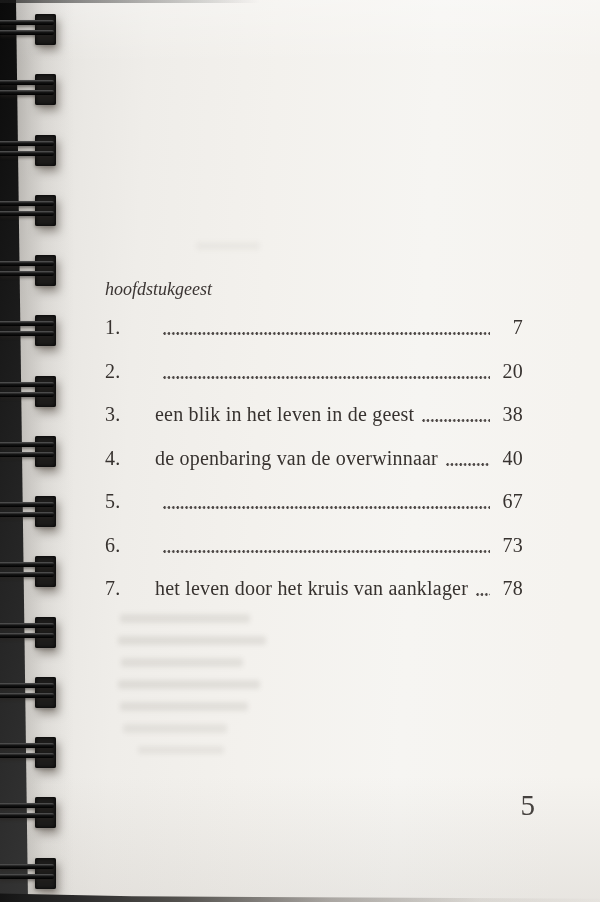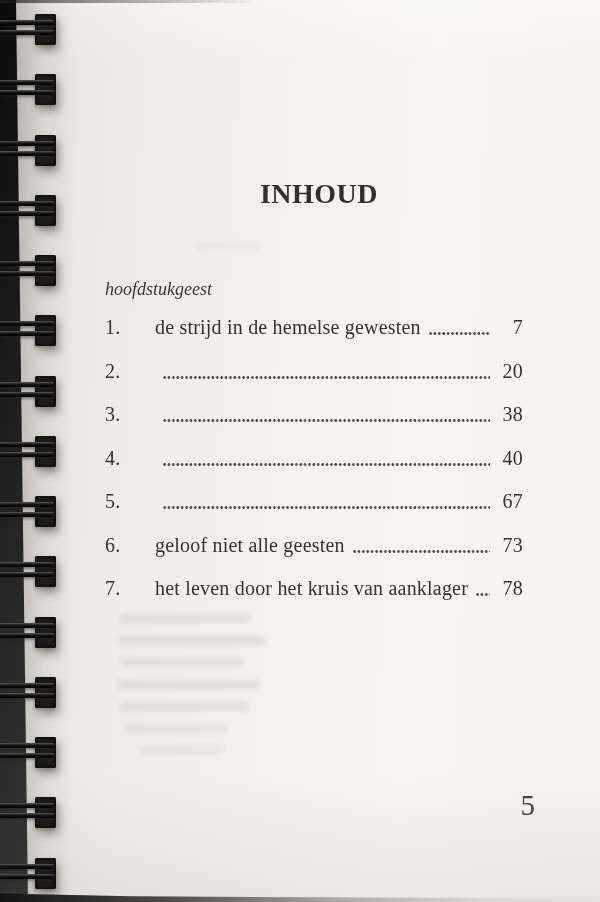--- a/index.html
+++ b/index.html
@@ -90,57 +90,56 @@
       #141414 0%,#292929 12%,rgba(58,56,53,.85) 30%,
       rgba(108,103,98,.5) 55%,rgba(168,163,156,.22) 80%,rgba(205,200,193,.08) 100%);
     clip-path:polygon(0 15%,22% 42%,60% 55%,100% 68%,100% 100%,0 100%);
   }
 </style>
 </head>
 <body>
 
 <div class="photo">
 
-  <div class="title">INHOUD</div>
 
   <div class="toc-header">
     <span>hoofdstuk</span>
     <span>geest</span>
   </div>
 
   <div class="toc" id="toc">
       <div class="toc-row">
         <span class="toc-num">1.</span>
-        <span class="toc-title">de strijd in de hemelse gewesten</span>
         <span class="toc-leader"></span>
         <span class="toc-page">7</span>
       </div>
       <div class="toc-row">
         <span class="toc-num">2.</span>
         <span class="toc-leader"></span>
         <span class="toc-page">20</span>
       </div>
       <div class="toc-row">
         <span class="toc-num">3.</span>
+        <span class="toc-title">een blik in het leven in de geest</span>
         <span class="toc-leader"></span>
         <span class="toc-page">38</span>
       </div>
       <div class="toc-row">
         <span class="toc-num">4.</span>
+        <span class="toc-title">de openbaring van de overwinnaar</span>
         <span class="toc-leader"></span>
         <span class="toc-page">40</span>
       </div>
       <div class="toc-row">
         <span class="toc-num">5.</span>
         <span class="toc-leader"></span>
         <span class="toc-page">67</span>
       </div>
       <div class="toc-row">
         <span class="toc-num">6.</span>
-        <span class="toc-title">geloof niet alle geesten</span>
         <span class="toc-leader"></span>
         <span class="toc-page">73</span>
       </div>
       <div class="toc-row">
         <span class="toc-num">7.</span>
         <span class="toc-title">het leven door het kruis van aanklager</span>
         <span class="toc-leader"></span>
         <span class="toc-page">78</span>
       </div>
     </div>

